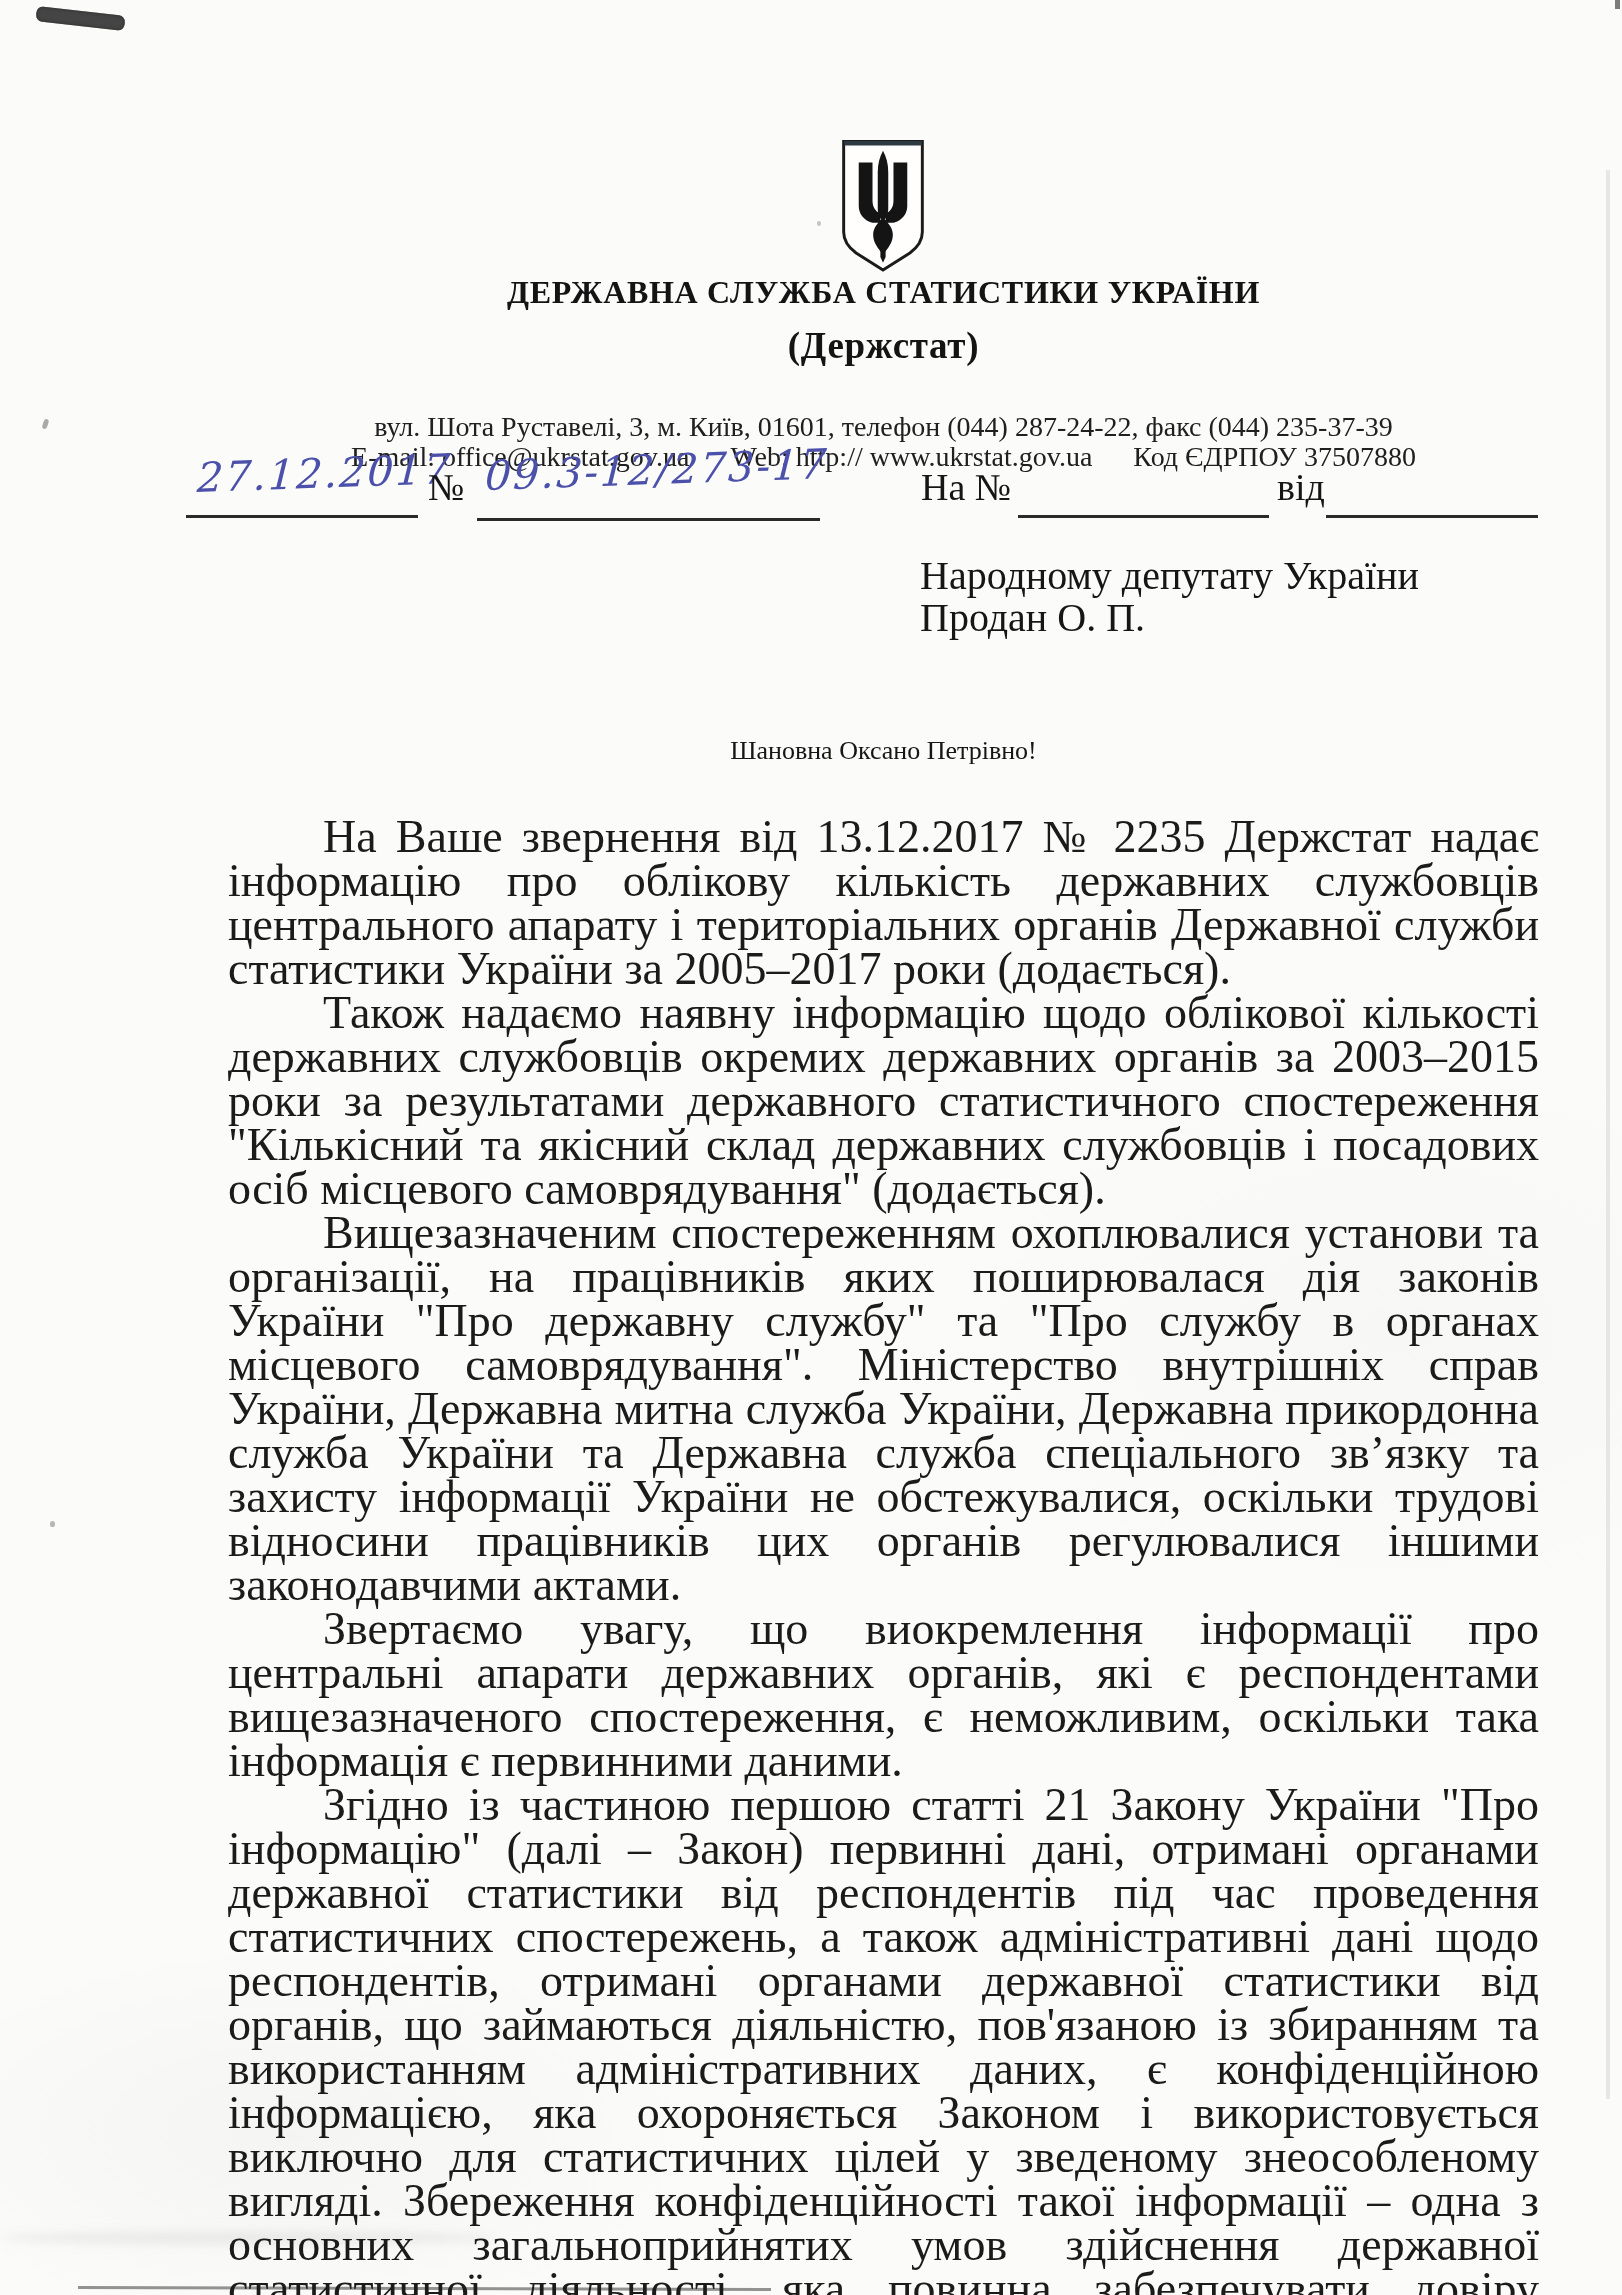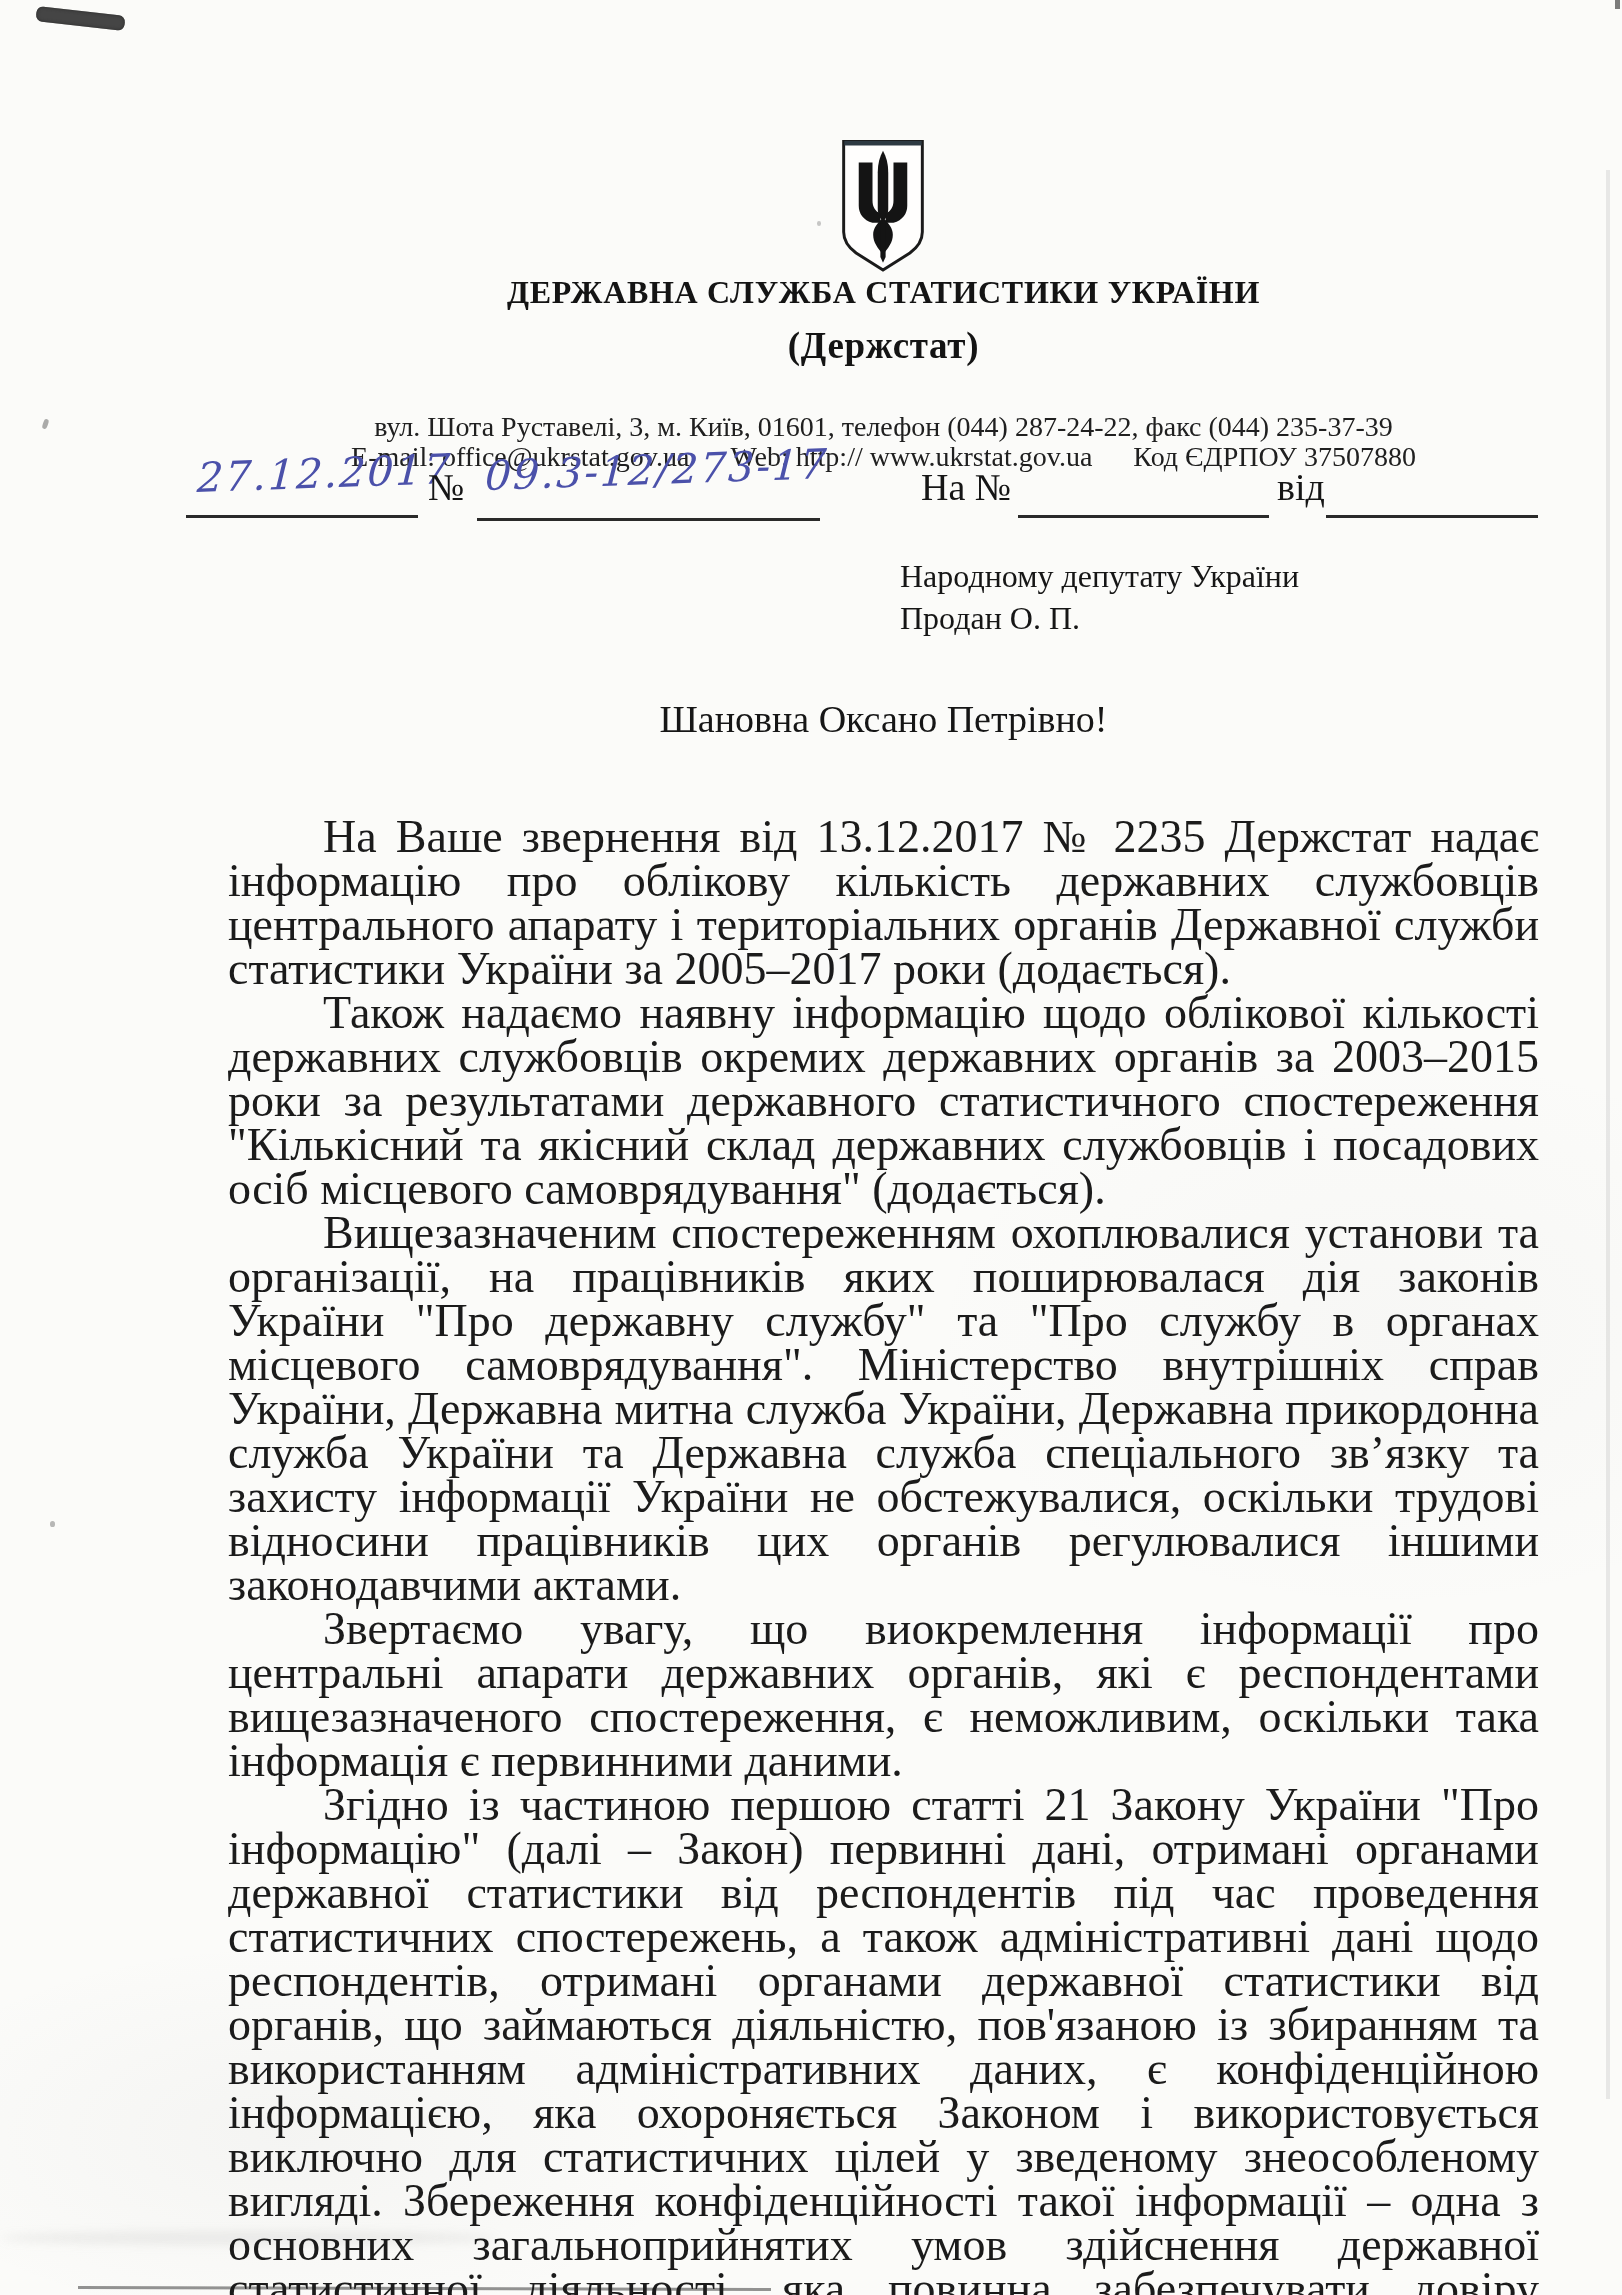--- a/index.html
+++ b/index.html
@@ -22,22 +22,22 @@
   .addr{font-size:28px;line-height:29px;color:#202020;margin-top:38px;}
   .addr1{top:374px;}
   .addr2{top:404px;}
   .addr2 .seg{display:inline-block;margin:0 17px;}
   .emblem{position:absolute;left:837px;top:135px;width:92px;height:139px;}
   .ref-label{position:absolute;font-size:38px;line-height:43px;color:#161616;}
   .hand{position:absolute;font-family:"DejaVu Serif", serif;font-style:italic;
         color:#4b51aa;font-size:41px;line-height:46px;letter-spacing:2px;white-space:nowrap;
         transform:rotate(-2deg) skewX(-5deg);transform-origin:left bottom;}
   .uline{position:absolute;height:2.6px;background:#2a2a2a;}
-  .recipient{position:absolute;left:900px;top:555px;font-size:32px;line-height:42px;color:#161616;}
-  .salutation{position:absolute;top:698px;font-size:38px;line-height:43px;color:#161616;font-family:Liberation Serif, serif;}
+  .recipient{position:absolute;left:920px;top:555px;font-size:40px;line-height:42px;color:#161616;}
+  .salutation{position:absolute;top:729px;font-size:26px;line-height:43px;color:#161616;font-family:Liberation Serif, serif;}
   .body-text{top:815px;}
   .body-text p{margin:0;font-size:46px;line-height:44px;text-align:justify;text-indent:95px;color:#1b1b1b;}
   
   .smudge{position:absolute;left:36px;top:10.5px;width:89px;height:15px;background:#454545;
           border-radius:6.5px;transform:rotate(6.5deg);box-shadow:inset 0 0 3.9px #2b2b2b;}
   .corner-tick{position:absolute;left:1615px;top:0;width:5.2px;height:9.2px;background:rgba(70,70,70,.7);}
   .right-streak{position:absolute;left:1606px;top:170px;width:3.9px;height:1929px;background:rgba(130,130,130,.16);}
   .bottom-blur{position:absolute;left:0;top:2231px;width:497px;height:14.4px;background:rgba(140,140,140,.12);
                border-radius:50%;filter:blur(4.6px);}
   .bottom-line{position:absolute;left:78px;top:2287px;width:693px;height:3.3px;background:rgba(60,60,60,.55);

